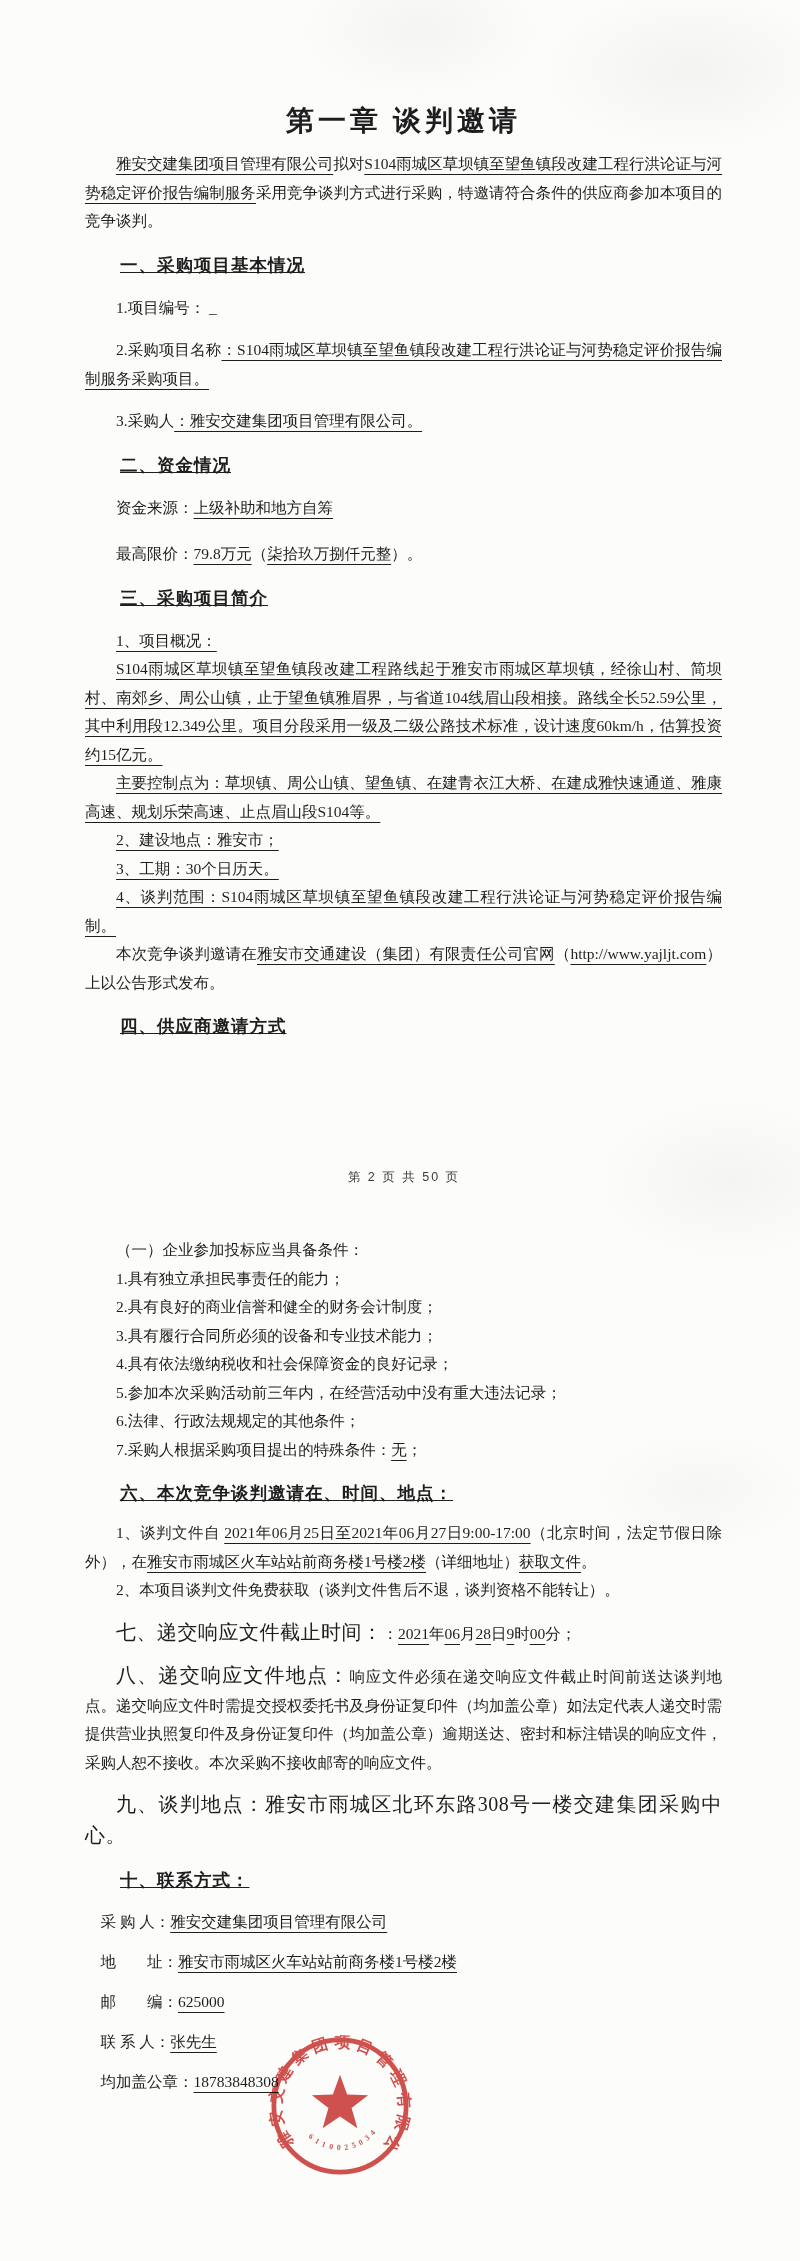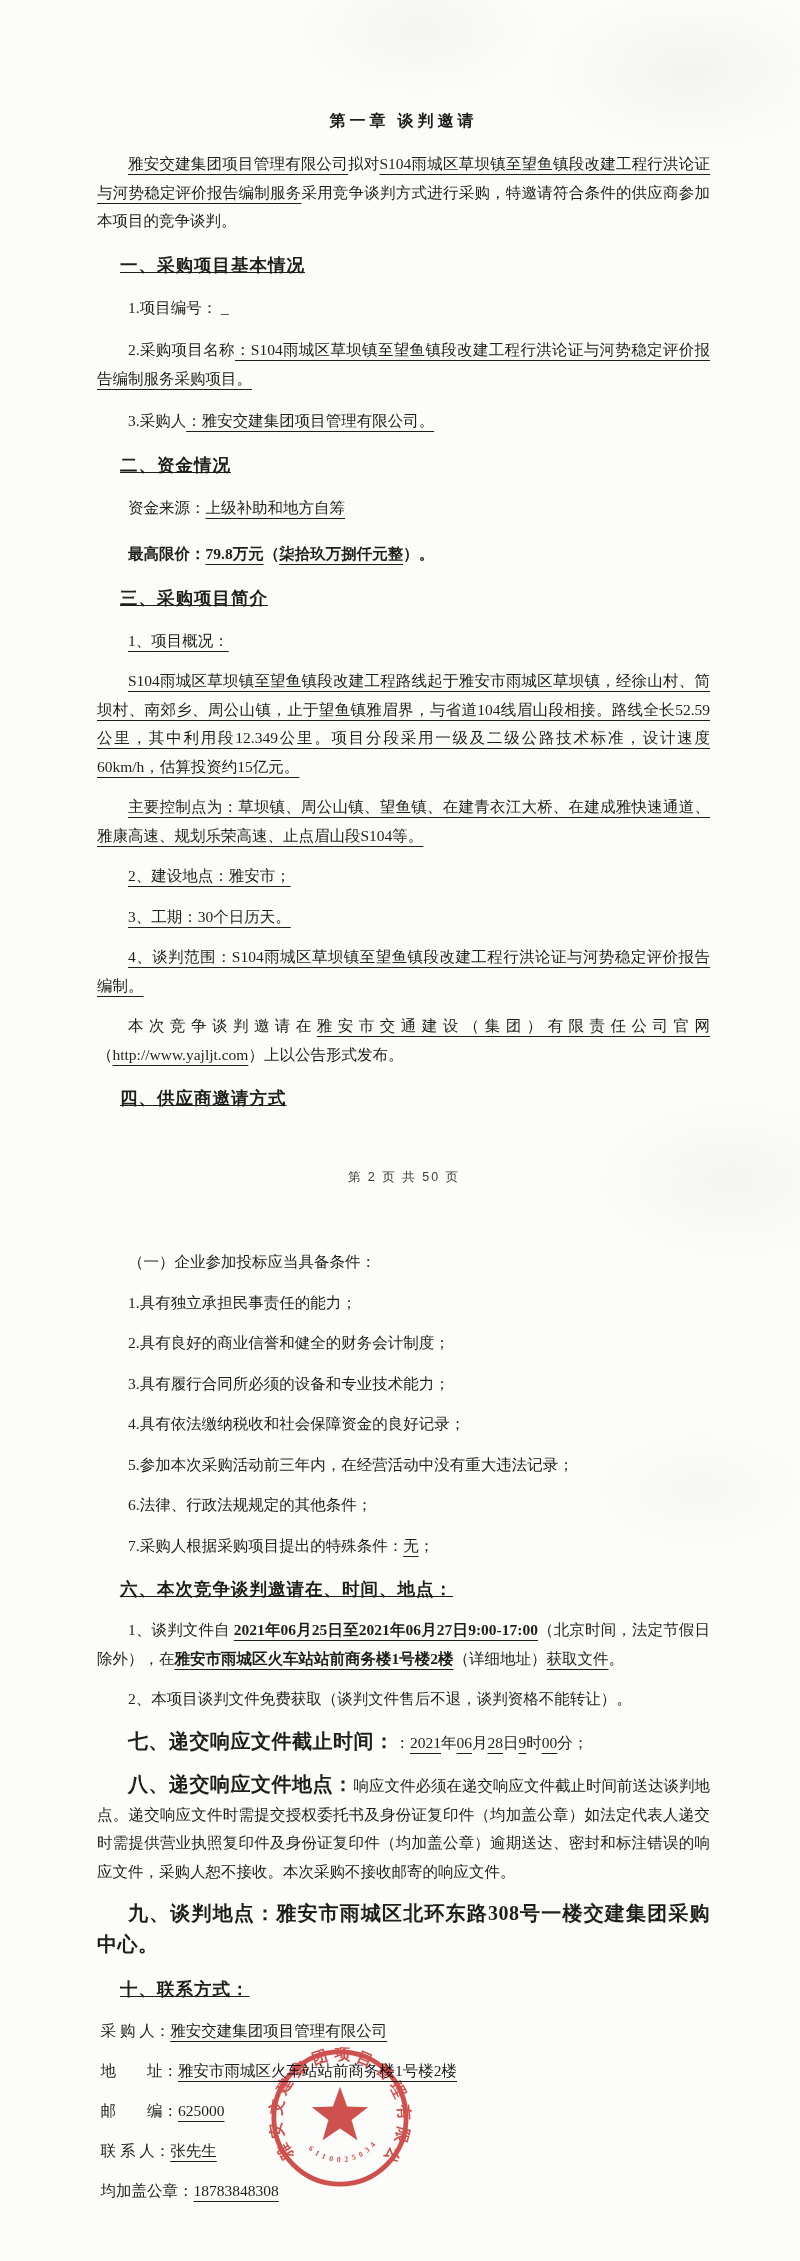--- a/index.html
+++ b/index.html
@@ -13,32 +13,32 @@
       radial-gradient(160px 90px at 700px 1490px, rgba(0,0,0,0.025), rgba(0,0,0,0) 70%),
       #fcfcfa;
     font-family:"Liberation Serif","DejaVu Serif",serif;
     color:#1e1e1e;
     overflow:hidden;
   }
   .page{position:relative;width:800px;box-sizing:border-box;padding:0 78px 0 85px;}
   .pg2{height:1130px;}
   .pg3{height:1131px;}
   .blk{font-size:15.5px;line-height:28.5px;text-align:justify;}
-  .blk.h1{margin:106px 0 14px;text-align:center;font-size:16px;font-weight:bold;letter-spacing:4px;line-height:30px;}
+  .blk.h1{margin:106px 0 14px;text-align:center;font-size:28px;font-weight:bold;letter-spacing:4px;line-height:30px;}
   .blk.h2{font-size:17.5px;font-weight:bold;text-indent:2em;letter-spacing:1px;margin:14px 0 11px;line-height:30px;text-decoration:underline;}
-  .blk.p{margin:12px;}
+  .blk.p{margin:0;}
   .indent{text-indent:2em;}
   .sp{margin-top:14px !important;}
-  .sp2{margin-top:18px !important;font-weight:bold;}
+  .sp2{margin-top:18px !important;}
   .first{margin-top:104px !important;}
   .hsp{margin-top:13px !important;}
   .hsp .b{font-size:20px;letter-spacing:0.5px;}
   .contact{margin-top:13px !important;text-indent:1em;line-height:27px;}
   .u{text-decoration:underline;text-underline-offset:4.5px;text-decoration-thickness:1px;}
-  .b{font-weight:bold;}
+  .b{font-weight:normal;}
   .pagefooter{position:absolute;left:0;right:0;bottom:50px;text-align:center;
     font-size:12.5px;color:#3a3a3a;letter-spacing:2px;
     font-family:"Liberation Sans","DejaVu Sans",sans-serif;padding-left:8px;}
   .seal{position:absolute;left:253px;top:783px;width:174px;height:174px;
     color:#cc3a36;opacity:0.88;mix-blend-mode:multiply;z-index:5;pointer-events:none;}
   .seal text{fill:currentColor;font-family:"Liberation Serif","DejaVu Serif",serif;font-weight:bold;}
 </style>
 </head>
 <body>
 

